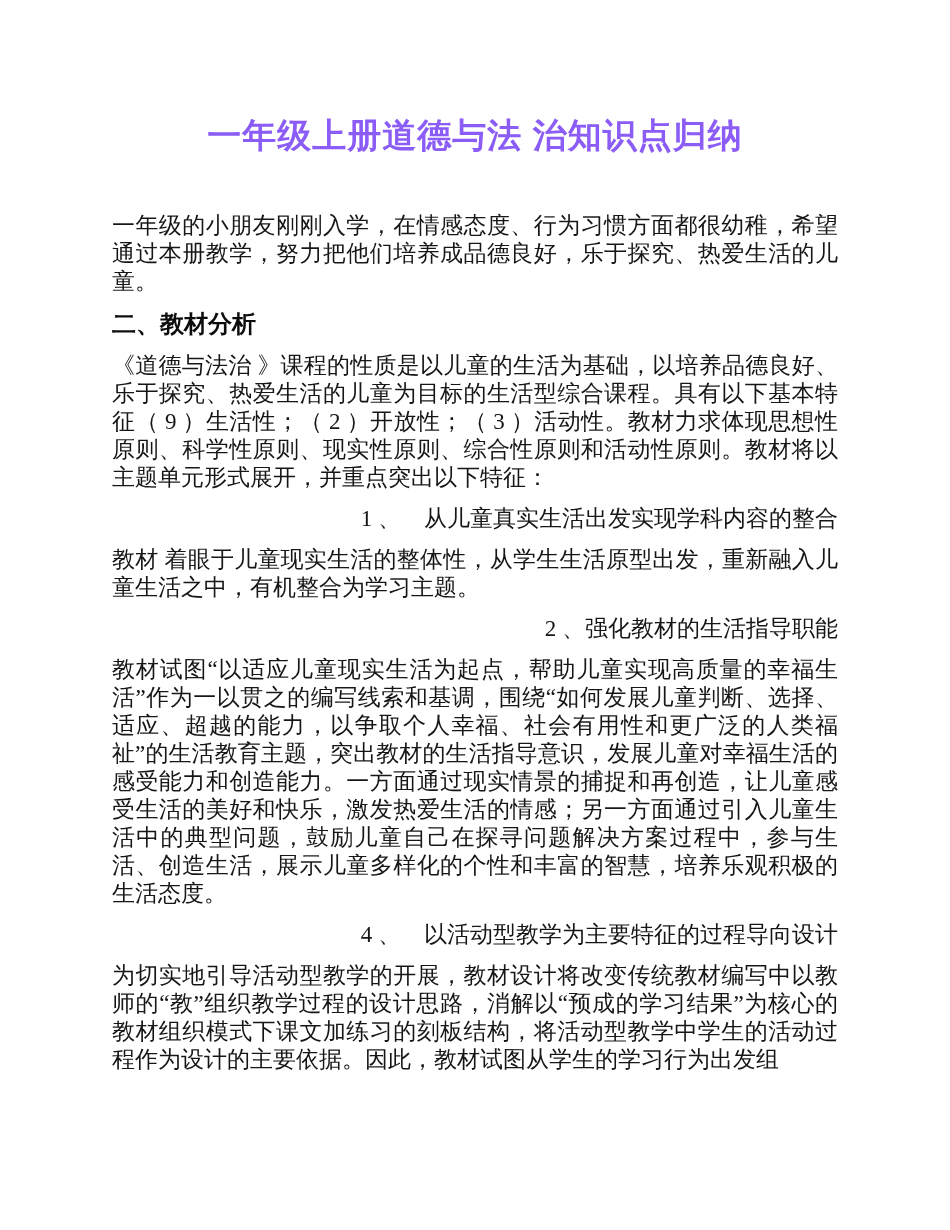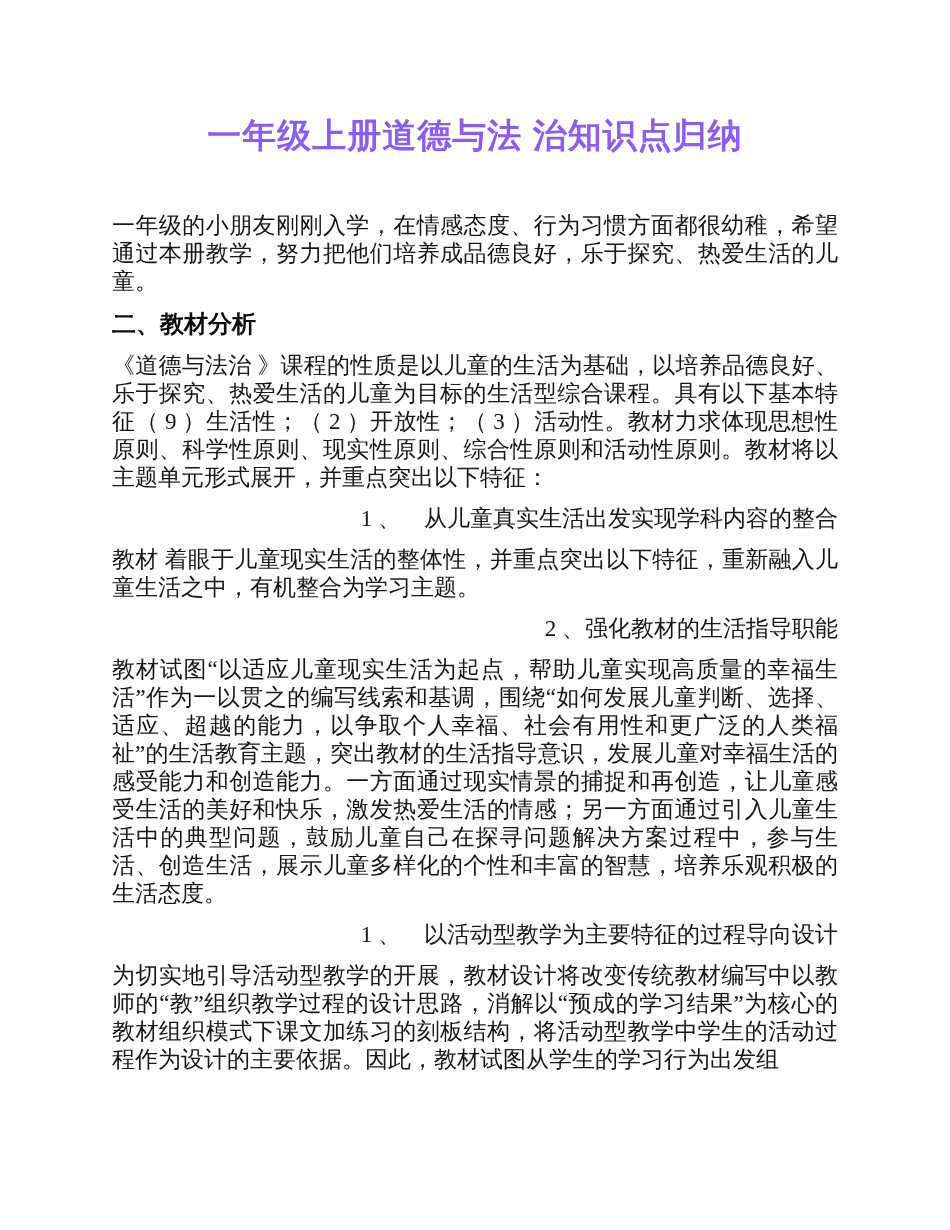--- a/index.html
+++ b/index.html
@@ -61,23 +61,23 @@
 
 
   <div class="para">一年级的小朋友刚刚入学，在情感态度、行为习惯方面都很幼稚，希望通过本册教学，努力把他们培养成品德良好，乐于探究、热爱生活的儿童。</div>
 
   <div class="sec-heading">二、教材分析</div>
 
   <div class="para">《道德与法治 》课程的性质是以儿童的生活为基础，以培养品德良好、乐于探究、热爱生活的儿童为目标的生活型综合课程。具有以下基本特征（ 9 ）生活性；（ 2 ）开放性；（ 3 ）活动性。教材力求体现思想性原则、科学性原则、现实性原则、综合性原则和活动性原则。教材将以主题单元形式展开，并重点突出以下特征：</div>
 
   <div class="item-heading">1 、　从儿童真实生活出发实现学科内容的整合</div>
 
-  <div class="para">教材 着眼于儿童现实生活的整体性，并重点突出以下特征，重新融入儿童生活之中，有机整合为学习主题。</div>
+  <div class="para">教材 着眼于儿童现实生活的整体性，从学生生活原型出发，重新融入儿童生活之中，有机整合为学习主题。</div>
 
   <div class="item-heading">2 、强化教材的生活指导职能</div>
 
   <div class="para">教材试图“以适应儿童现实生活为起点，帮助儿童实现高质量的幸福生活”作为一以贯之的编写线索和基调，围绕“如何发展儿童判断、选择、适应、超越的能力，以争取个人幸福、社会有用性和更广泛的人类福祉”的生活教育主题，突出教材的生活指导意识，发展儿童对幸福生活的感受能力和创造能力。一方面通过现实情景的捕捉和再创造，让儿童感受生活的美好和快乐，激发热爱生活的情感；另一方面通过引入儿童生活中的典型问题，鼓励儿童自己在探寻问题解决方案过程中，参与生活、创造生活，展示儿童多样化的个性和丰富的智慧，培养乐观积极的生活态度。</div>
 
-  <div class="item-heading">1 、　以活动型教学为主要特征的过程导向设计</div>
+  <div class="item-heading">4 、　以活动型教学为主要特征的过程导向设计</div>
 
   <div class="para">为切实地引导活动型教学的开展，教材设计将改变传统教材编写中以教师的“教”组织教学过程的设计思路，消解以“预成的学习结果”为核心的教材组织模式下课文加练习的刻板结构，将活动型教学中学生的活动过程作为设计的主要依据。因此，教材试图从学生的学习行为出发组</div>
 
 </div>
 
 </body></html>

